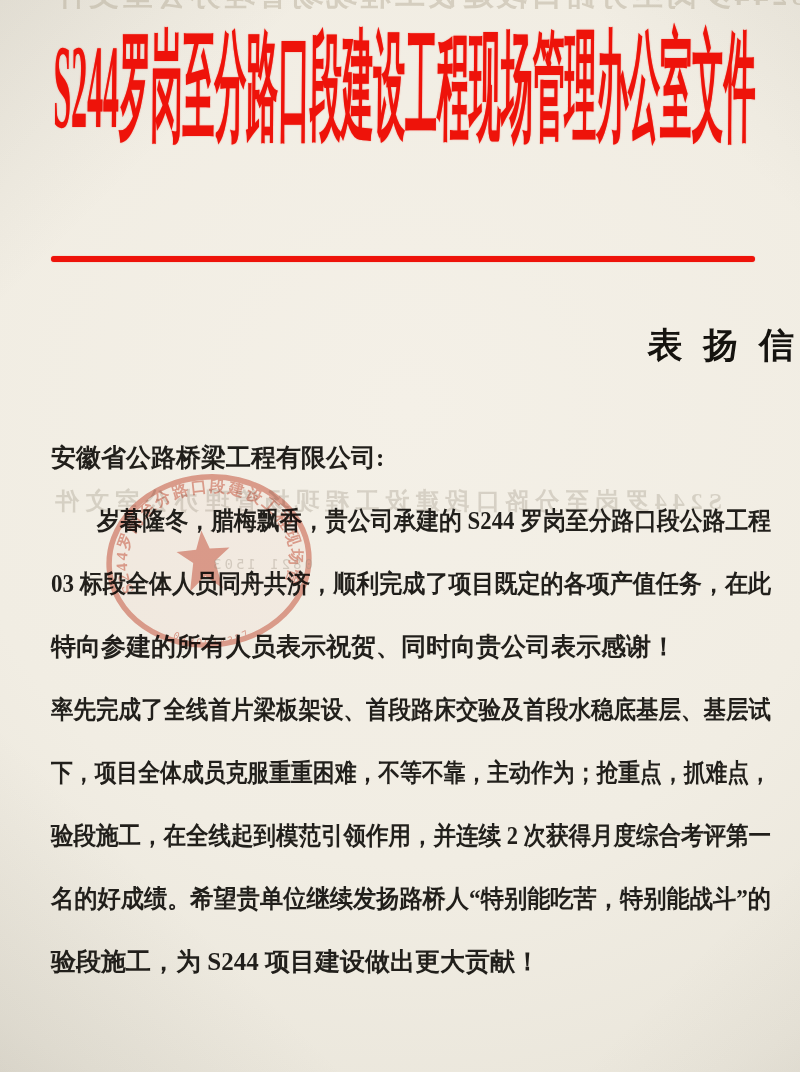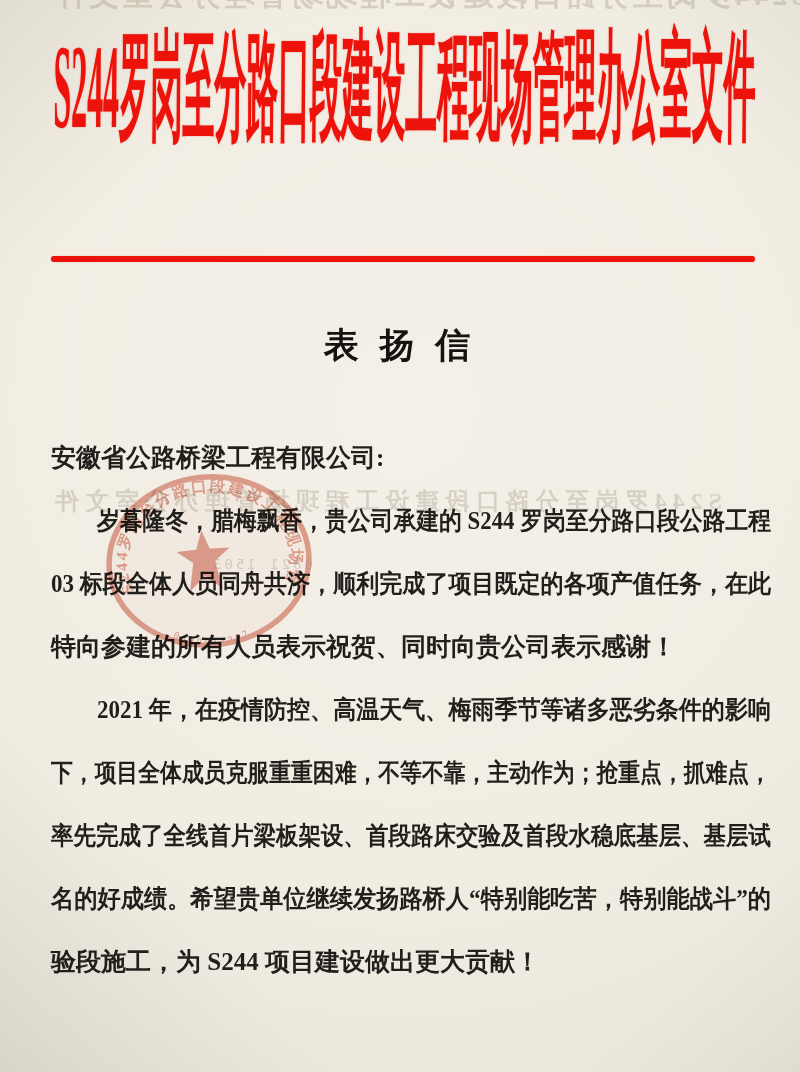--- a/index.html
+++ b/index.html
@@ -41,21 +41,21 @@
   }
   
   .red-rule{
     position:absolute;top:256px;left:51px;width:704px;height:6px;
     background:#ee130a;border-radius:3px;
     box-shadow:0 0 1px rgba(238,19,10,.6);
   }
   
   .letter-title{
     position:absolute;top:324px;left:0;width:800px;height:44px;
-    text-align:center;font-weight:bold;font-size:35px;line-height:44px;
+    text-align:right;font-weight:bold;font-size:35px;line-height:44px;
     letter-spacing:6px;color:#15130f;
   }
   
   .bleed-mid{
     position:absolute;top:488px;left:22px;width:700px;height:26px;
     overflow:hidden;opacity:.28;filter:blur(.6px);pointer-events:none;
   }
   .bleed-mid span{
     display:block;white-space:nowrap;
     font-weight:bold;font-size:24px;line-height:26px;letter-spacing:6px;
@@ -102,23 +102,23 @@
 
   <div class="bleed-mid">
     <span>S244罗岗至分路口段建设工程现场管理办公室文件</span>
   </div>
 
   <div class="letter-body">
       <div class="bl left"><span>安徽省公路桥梁工程有限公司:</span></div>
       <div class="bl just indent"><span style="transform: scaleX(0.912159);">岁暮隆冬，腊梅飘香，贵公司承建的 S244 罗岗至分路口段公路工程</span></div>
       <div class="bl just"><span style="transform: scaleX(0.9216);">03 标段全体人员同舟共济，顺利完成了项目既定的各项产值任务，在此</span></div>
       <div class="bl left"><span>特向参建的所有人员表示祝贺、同时向贵公司表示感谢！</span></div>
-      <div class="bl just indent"><span style="transform: scaleX(0.921709);">2021 年，在疫情防控、高温天气、梅雨季节等诸多恶劣条件的影响</span></div>
+      <div class="bl just"><span style="transform: scaleX(0.9);">率先完成了全线首片梁板架设、首段路床交验及首段水稳底基层、基层试</span></div>
       <div class="bl just"><span style="transform: scaleX(0.872727);">下，项目全体成员克服重重困难，不等不靠，主动作为；抢重点，抓难点，</span></div>
-      <div class="bl just"><span style="transform: scaleX(0.9);">率先完成了全线首片梁板架设、首段路床交验及首段水稳底基层、基层试</span></div>
+      <div class="bl just"><span style="transform: scaleX(0.9);">验段施工，在全线起到模范引领作用，并连续 2 次获得月度综合考评第一</span></div>
       <div class="bl just"><span style="transform: scaleX(0.929032);">名的好成绩。希望贵单位继续发扬路桥人“特别能吃苦，特别能战斗”的</span></div>
       <div class="bl left"><span>验段施工，为 S244 项目建设做出更大贡献！</span></div>
     </div>
 
   <svg class="seal" viewBox="0 0 216 184" aria-hidden="true">
     <defs>
       <path id="sealArc" d="M 34,120 A 82,68 0 1 1 182,120" fill="none"></path>
       <path id="sealCodeArc" d="M 58,160 A 76,70 0 0 0 158,160" fill="none"></path>
     </defs>
     <g transform="rotate(-5 108 92)">

